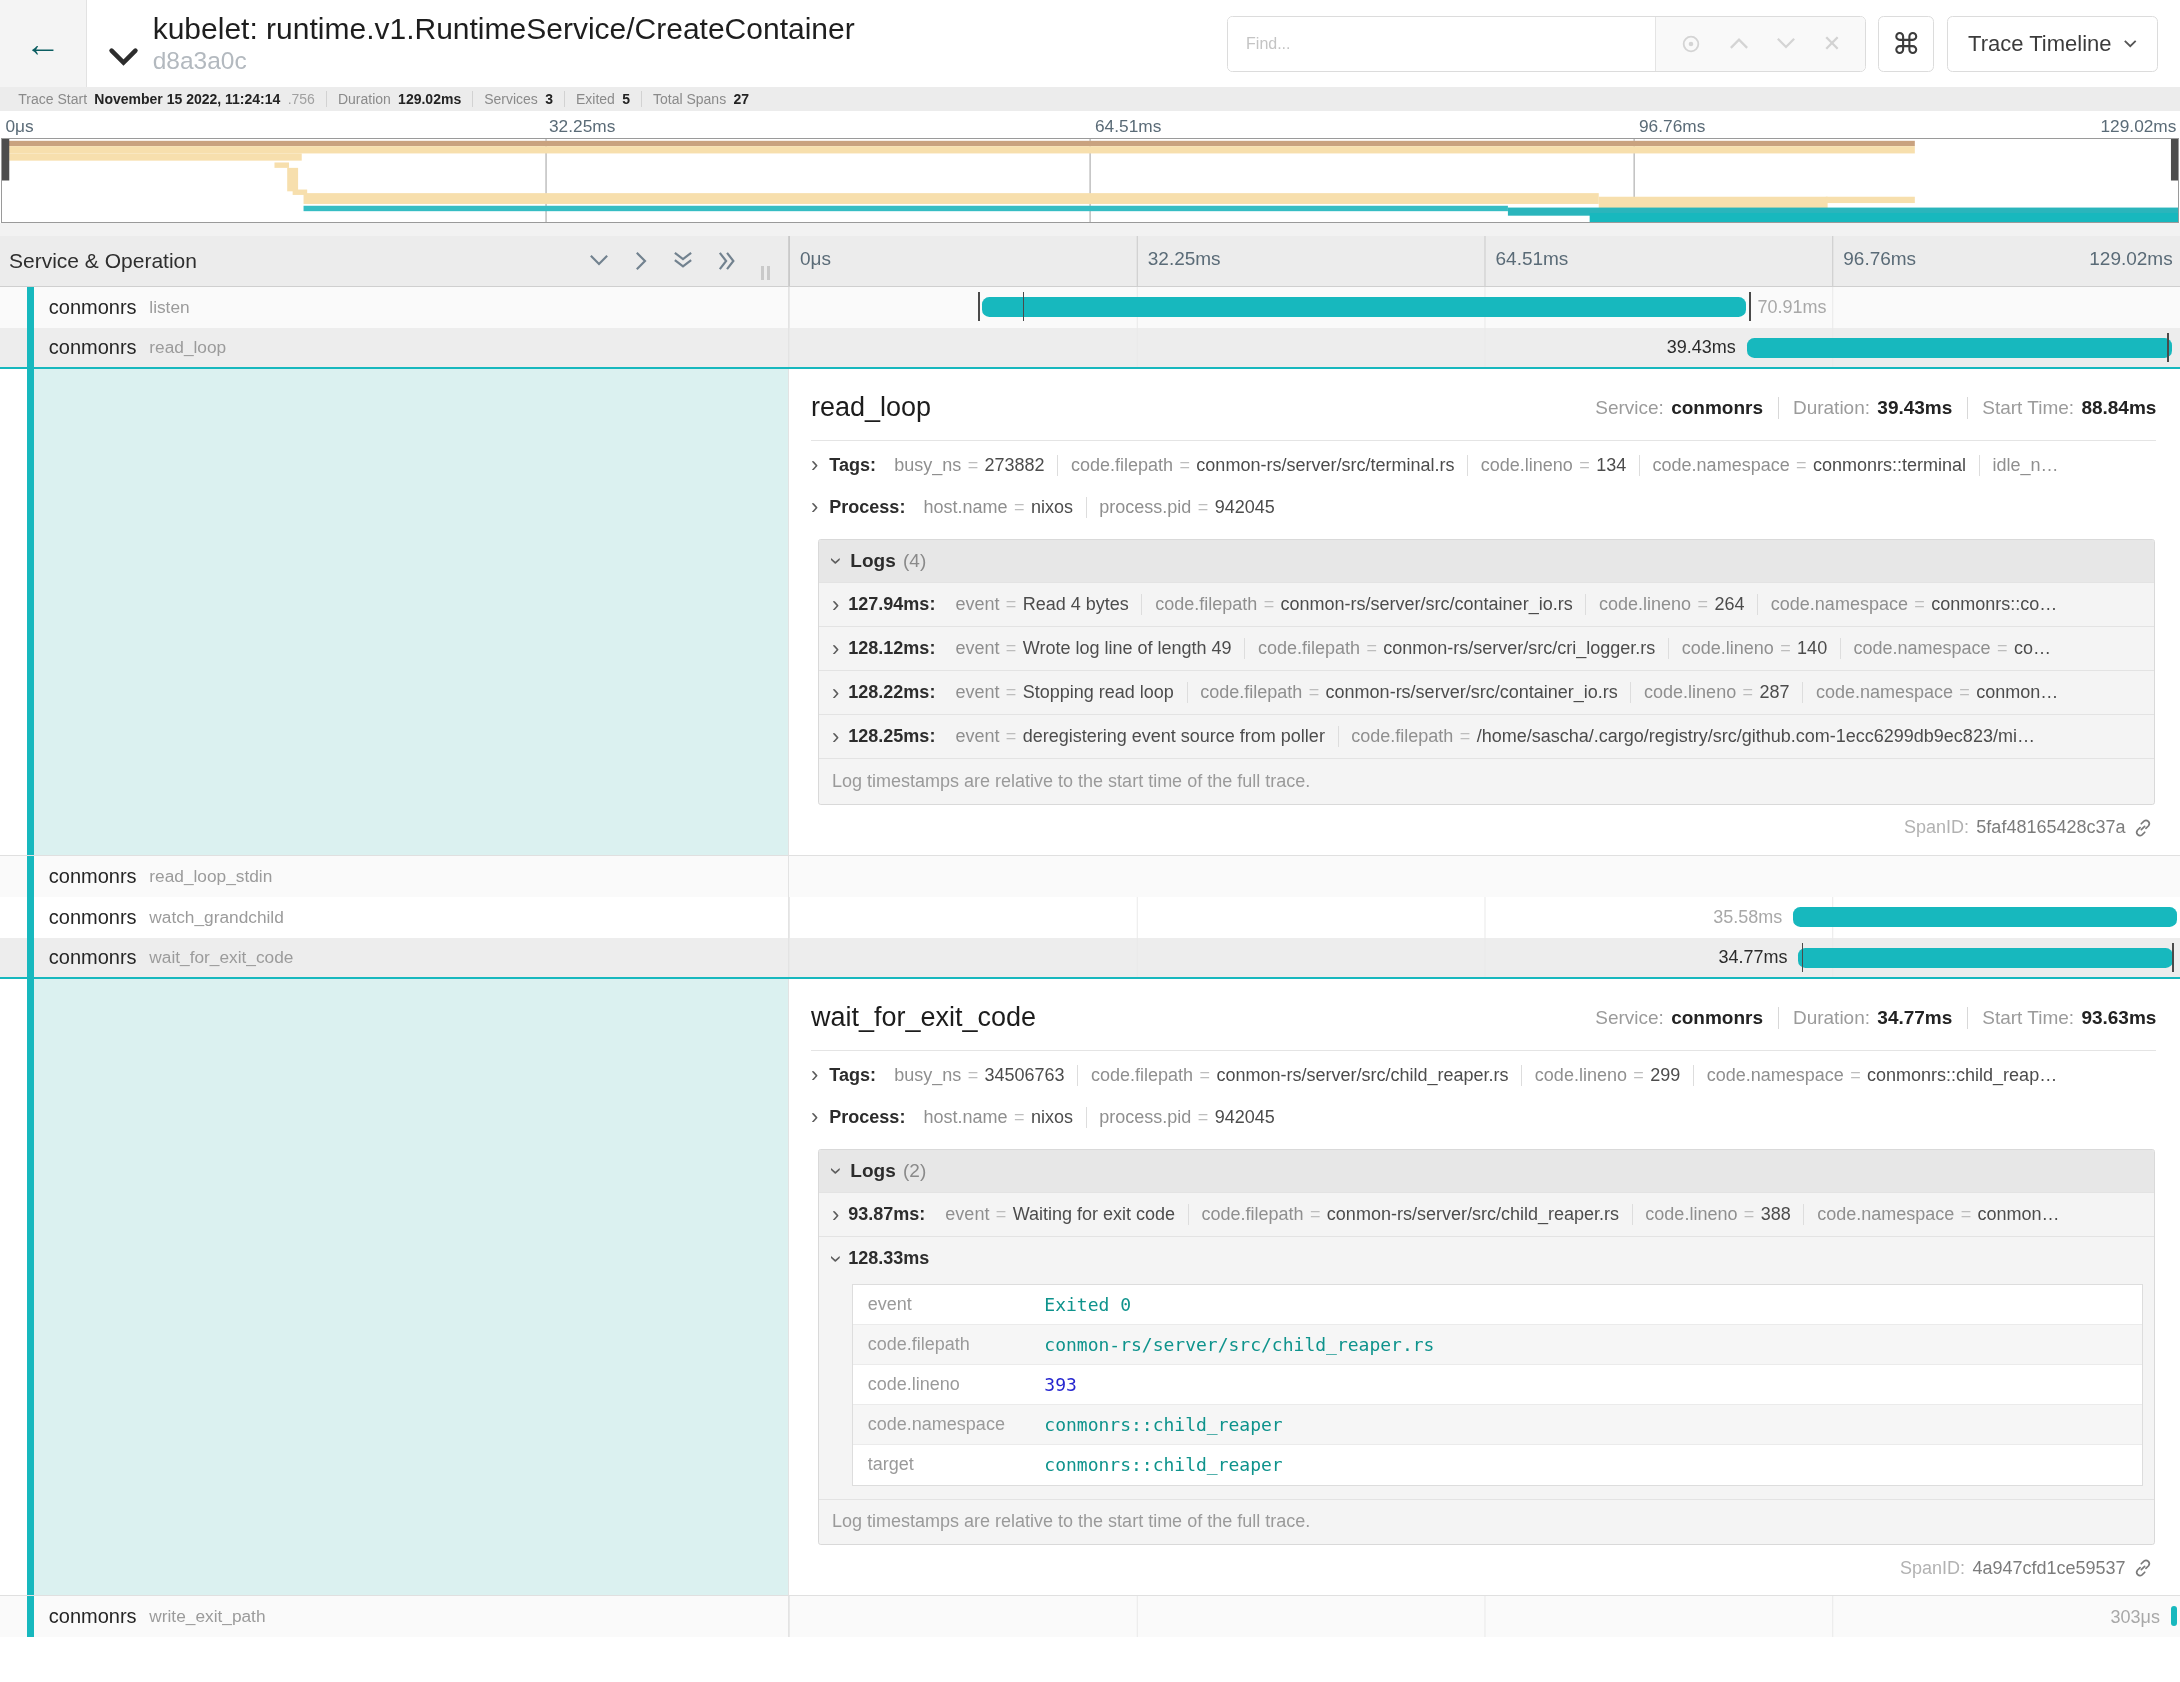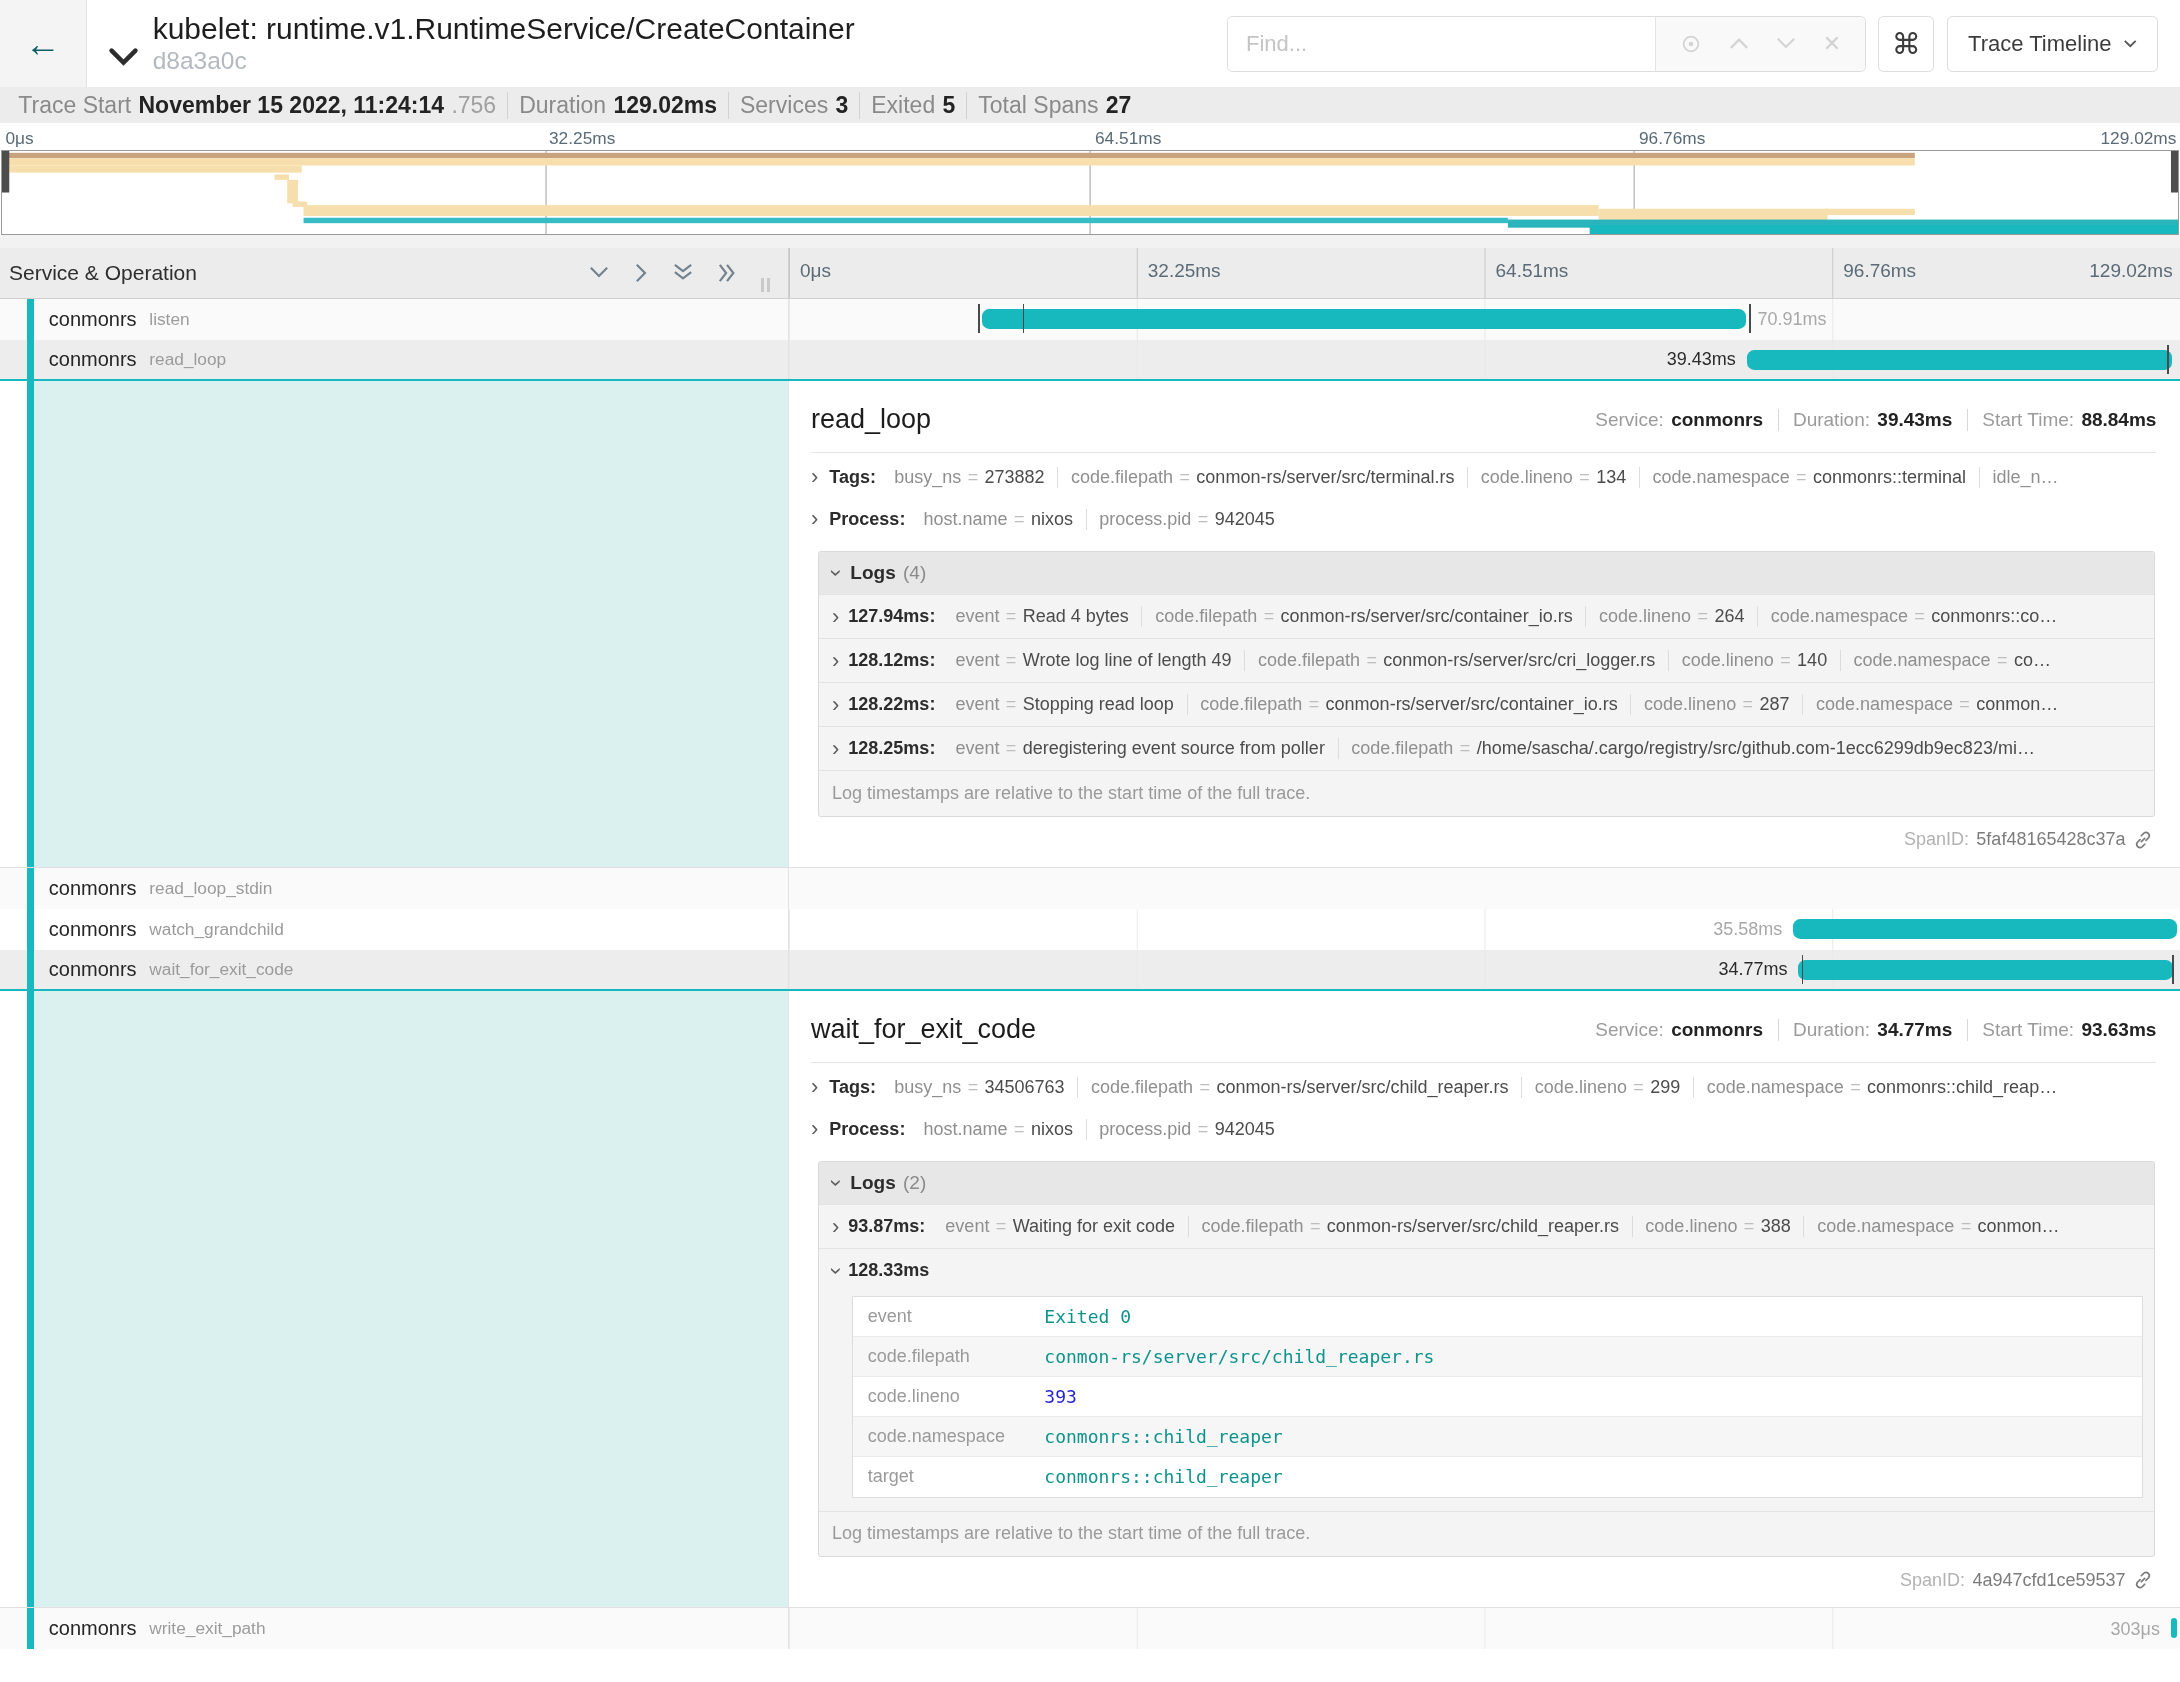--- a/index.html
+++ b/index.html
@@ -19,31 +19,31 @@
   .app-header{height:87px;display:flex;align-items:stretch;background:#fff;}
   .back-btn{width:87px;flex:none;display:flex;align-items:center;justify-content:center;
     background:#f4f4f4;border-right:0.9px solid #e2e2e2;cursor:pointer;}
   .back-btn span{font-size:36px;color:#0b5d61;line-height:1;}
   .title-chev{align-self:flex-end;margin:0 12.7px 16.4px 20px;cursor:pointer;}
   .title-block{display:flex;flex-direction:column;justify-content:center;gap:1.8px;min-width:0;}
   .trace-title{font-size:30px;font-weight:500;color:#1e1e1e;white-space:nowrap;}
   .trace-id{font-size:24.5px;color:#b3b9bf;}
   .header-right{margin-left:auto;display:flex;align-items:center;gap:12.7px;padding-right:22px;}
   .find-group{display:flex;align-items:stretch;height:56px;border:0.9px solid #dcdcdc;border-radius:5.5px;overflow:hidden;}
-  .find-input{width:427px;border:none;outline:none;font-size:22px;padding:0 18px;
+  .find-input{width:427px;border:none;outline:none;font-size:16px;padding:0 18px;
     font-family:"Liberation Sans",sans-serif;color:#444;background:#fff;}
   .find-input::placeholder{color:#c4c4c4;}
   .find-icons{display:flex;align-items:center;gap:27px;background:#f9f9f9;border-left:0.9px solid #e4e4e4;padding:0 23.6px;}
   .find-icons .fi{color:#d2d2d2;font-size:22px;line-height:1;cursor:pointer;display:flex;align-items:center;}
   .sq-btn{width:56px;height:56px;border:0.9px solid #dcdcdc;border-radius:5.5px;background:#fff;
     display:flex;align-items:center;justify-content:center;font-size:29px;color:#3c3c3c;cursor:pointer;}
   .view-btn{height:56px;border:0.9px solid #dcdcdc;border-radius:5.5px;background:#fff;display:flex;
     align-items:center;gap:11px;padding:0 20px;font-size:22px;color:#3c3c3c;cursor:pointer;white-space:nowrap;}
   
-  .info-bar{height:36px;background:#ececec;display:flex;align-items:center;font-size:23px;color:#8a8a8a;padding:0 7.3px;}
+  .info-bar{height:24px;background:#ececec;display:flex;align-items:center;font-size:14px;color:#8a8a8a;padding:0 7.3px;}
   .info-item{display:flex;align-items:center;gap:7.3px;padding:0 11px;white-space:nowrap;}
   .info-item + .info-item{border-left:0.9px solid #d2d2d2;}
   .info-val{color:#232323;font-weight:700;}
   .info-suffix{color:#a0a0a0;}
   
   .map-labels{position:relative;height:27px;font-size:17.3px;color:#5a6b77;}
   .map-labels span{position:absolute;top:4.5px;}
   .map-canvas{position:relative;height:85px;border:0.9px solid #9a9a9a;background:#fff;margin:0 0.9px;}
   .map-canvas svg{display:block;width:100%;height:100%;}
   .map-spacer{height:12.7px;background:#f2f2f2;}

